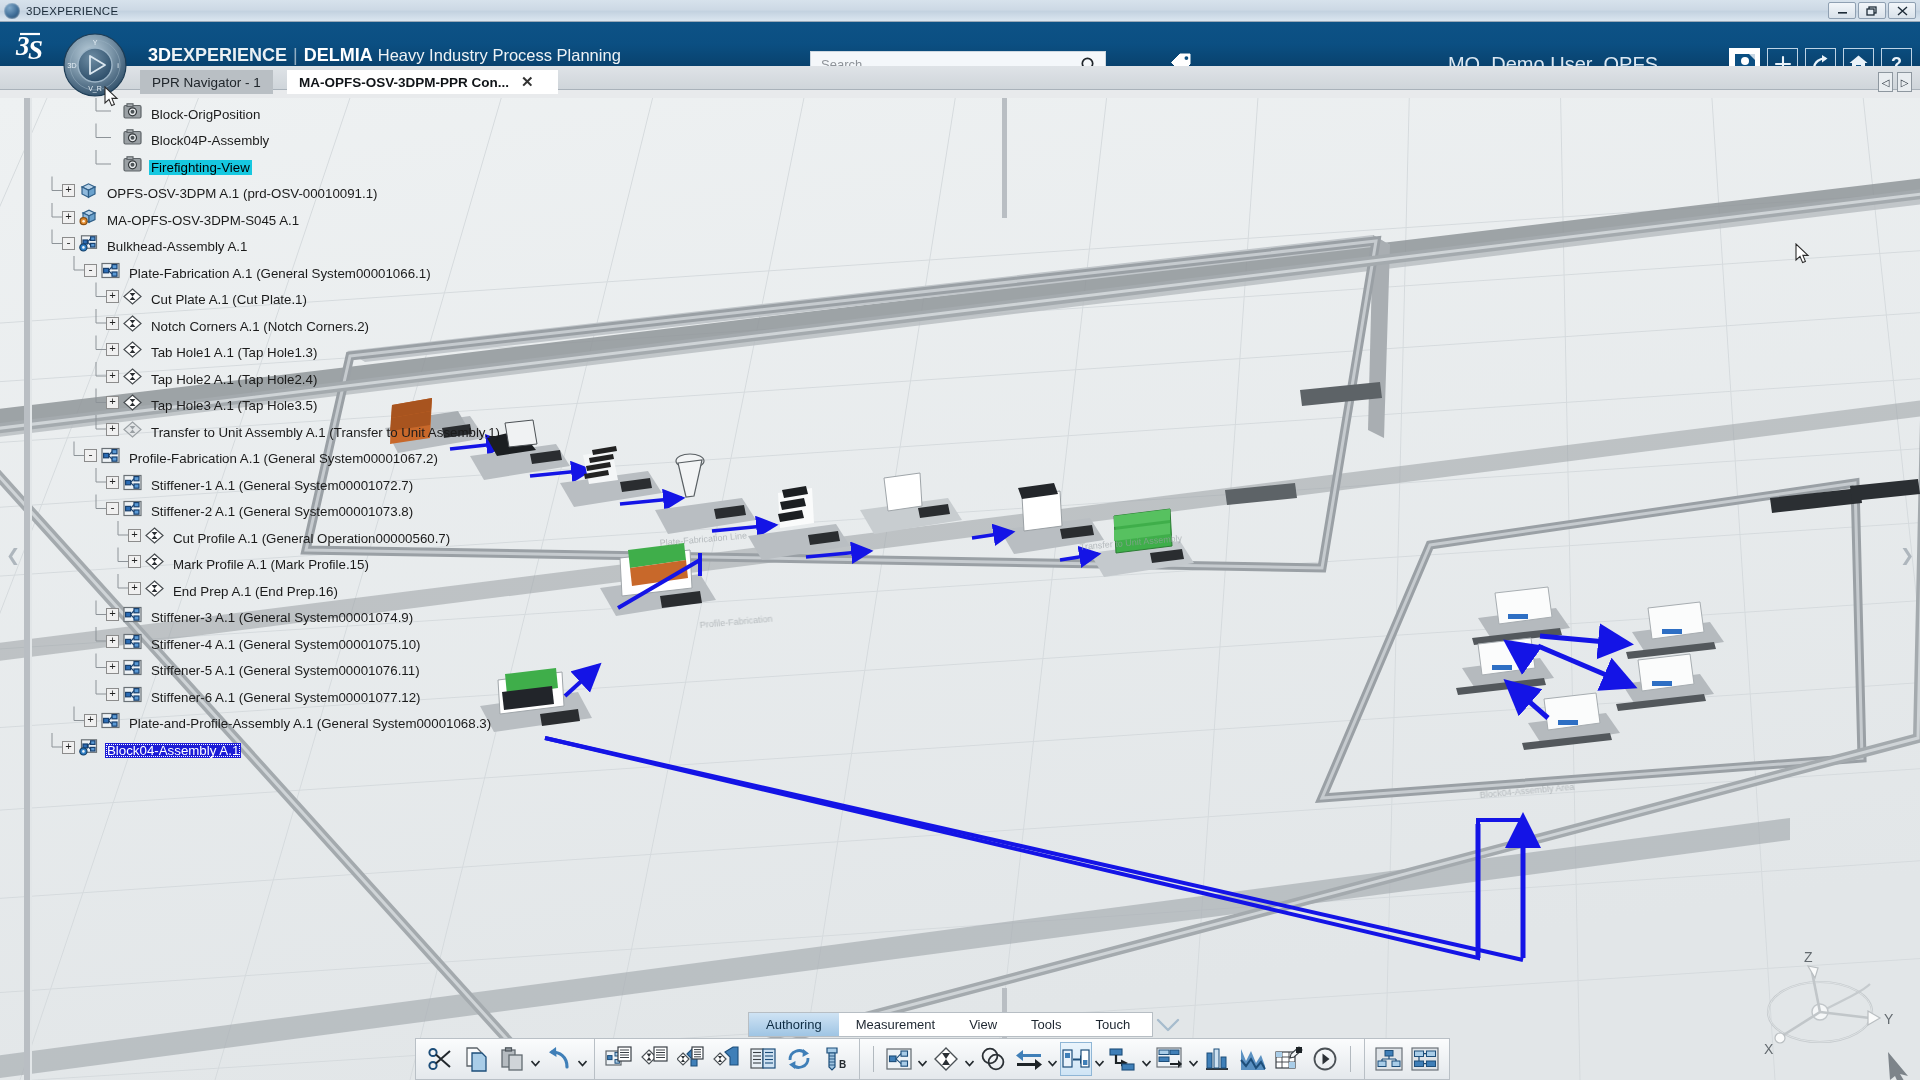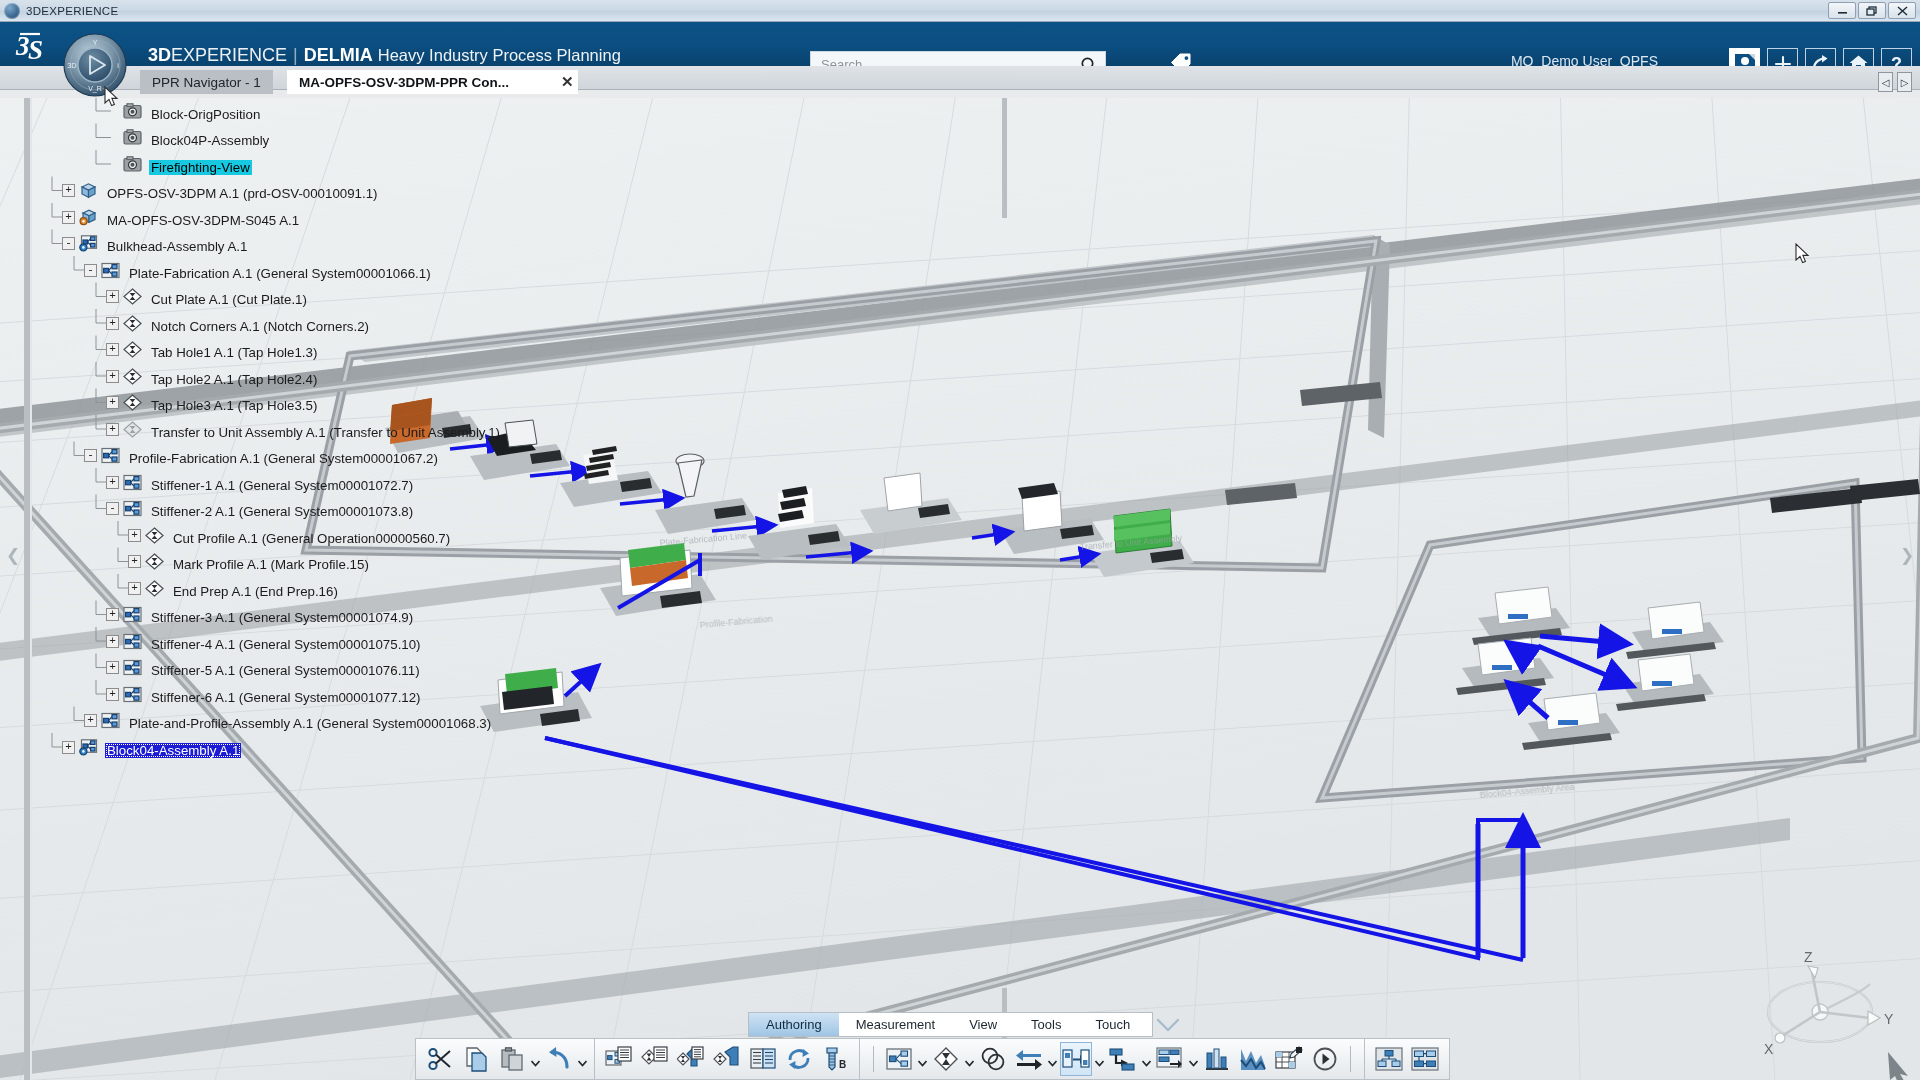--- a/index.html
+++ b/index.html
@@ -37,45 +37,45 @@
     display:flex; align-items:center;
   }
   .ds-logo{ position:absolute; left:14px; top:6px; width:44px;height:34px;
     color:#fff; font-family:"Liberation Serif", serif; font-size:28px; font-weight:bold;
     font-style:italic; line-height:34px; letter-spacing:-2px;}
   .compass{
     position:absolute; left:62px; top:10px; width:66px;height:66px; z-index:40;
   }
   .brand-title{ position:absolute; left:148px; top:23px; color:#fff; font-size:18px; white-space:nowrap;}
   .brand-title b{font-weight:bold;}
-  .brand-title .thin{font-weight:400; opacity:.92;}
+  .brand-title .thin{font-weight:700; opacity:.92;}
   .brand-title .sep{opacity:.55; padding:0 6px; font-weight:300;}
   .brand-title .app{ font-size:16.5px; opacity:.93; font-weight:400;}
 
   .searchwrap{ position:absolute; left:810px; top:29px; width:296px; height:26px;
     background:#f4f7fa; border:1px solid #cdd7e0; display:flex; align-items:center;}
   .searchwrap input{ border:0; outline:0; background:transparent; width:250px;
      margin-left:10px; font-size:13px; color:#333; font-family:"Liberation Sans",sans-serif;}
   .searchwrap input::placeholder{color:#8e9399;}
   .search-ico{ position:absolute; right:7px; top:4px;}
   .tag-ico{ position:absolute; left:1170px; top:31px; cursor:pointer;}
 
-  .userblock{ position:absolute; right:262px; top:31px; color:#dce8f2; font-size:14px; white-space:nowrap;}
+  .userblock{ position:absolute; right:262px; top:31px; color:#dce8f2; font-size:20px; white-space:nowrap;}
   .hdr-btns{ position:absolute; right:8px; top:26px; display:flex; gap:7px; align-items:center;}
   .hdr-btn{ width:31px;height:31px; border:1.5px solid #bdd3e5; display:flex;
      align-items:center; justify-content:center; color:#eaf3fa; background:transparent;}
   .hdr-btn.filled{ background:#ffffff; border-color:#ffffff;}
 
   
   .tabstrip{ position:absolute; left:0; top:66px; width:1920px; height:24px;
     background:linear-gradient(to bottom,#dfe3e7,#cfd5da); border-bottom:1px solid #a9b2ba;}
   .tab{ position:absolute; top:4px; height:24px; display:flex; align-items:center;
      padding:0 12px; font-size:13.5px; white-space:nowrap;}
   .tab.inactive{ left:140px; background:#b9bfc4; color:#20262b;}
-  .tab.active{ left:287px; background:#ffffff; color:#101418; font-weight:bold; padding-right:4px;gap:40px;}
+  .tab.active{ left:287px; background:#ffffff; color:#101418; font-weight:bold; padding-right:24px;}
   .tab .x{ margin-left:12px; font-size:15px; font-weight:bold; color:#333; cursor:pointer;}
   .tab-nav{ position:absolute; right:8px; top:6px; display:flex; gap:4px;}
   .tab-nav div{ width:15px;height:20px; border:1px solid #8e979f; background:#e9edf0;
     display:flex;align-items:center;justify-content:center; font-size:10px; color:#25303a;}
 
   
   .viewport{ position:absolute; left:0; top:98px; width:1920px; height:982px;
      background:#e9ecee; overflow:hidden;}
   .vp-svg{ position:absolute; left:0; top:0;}
 

